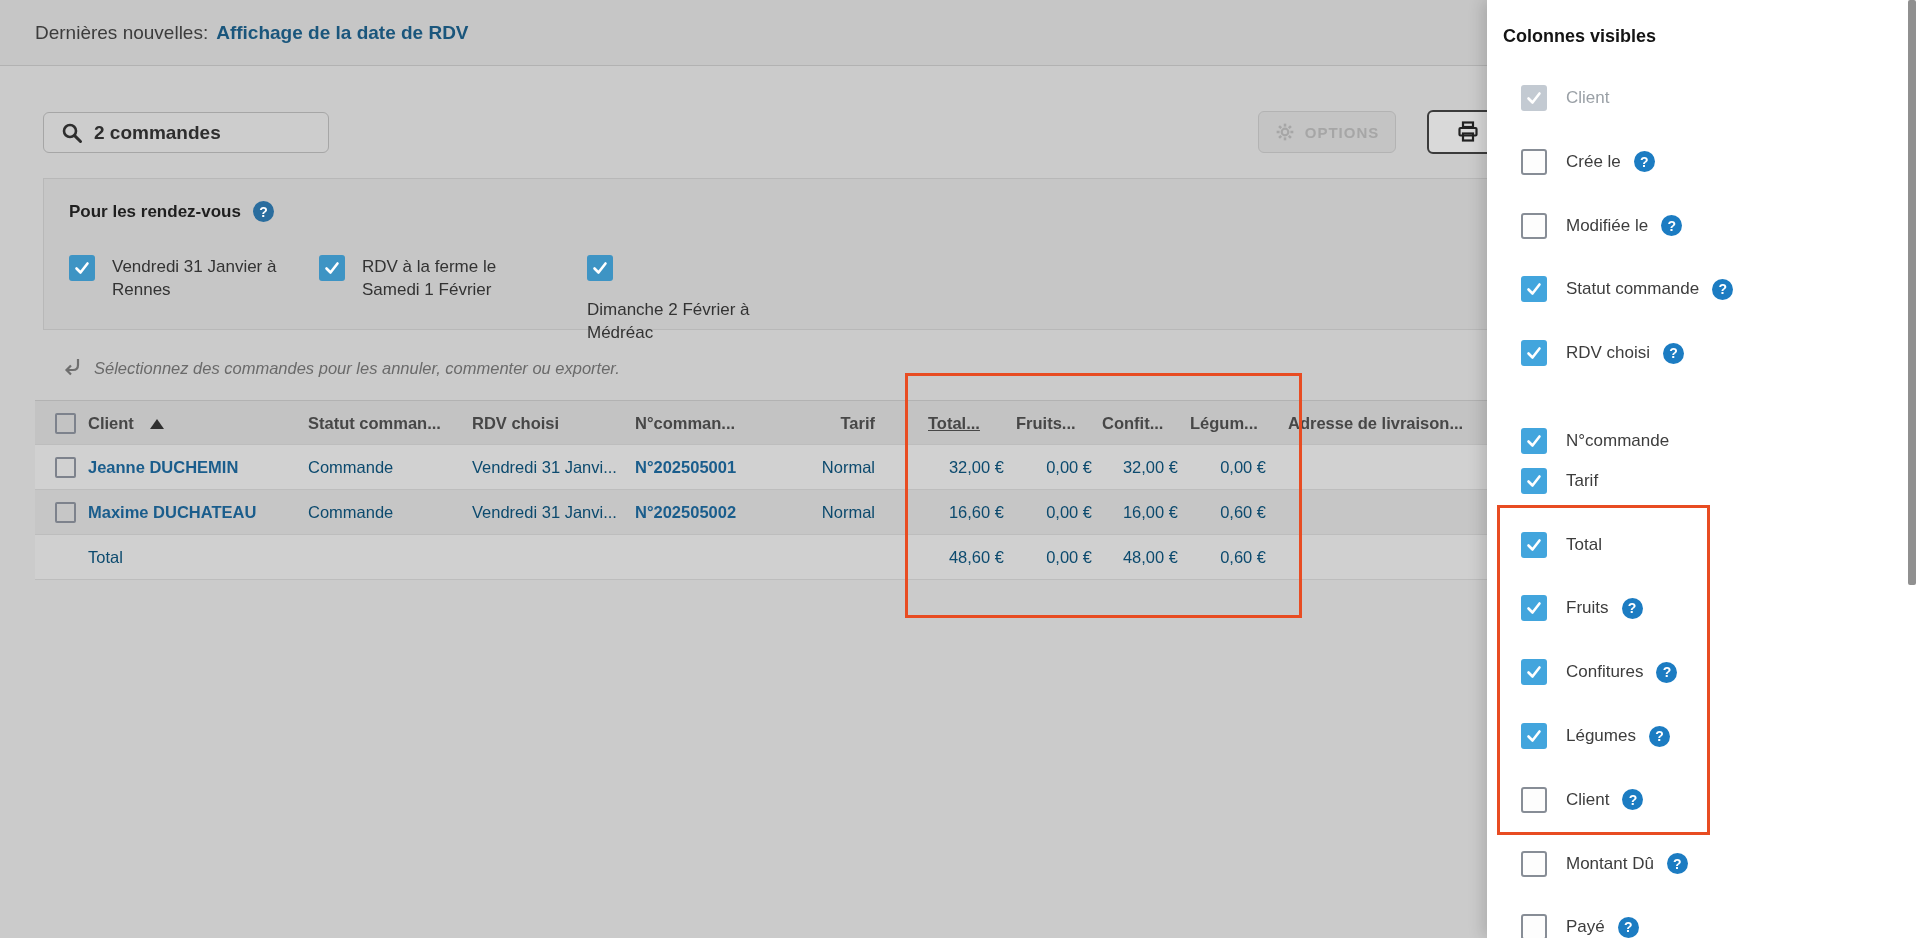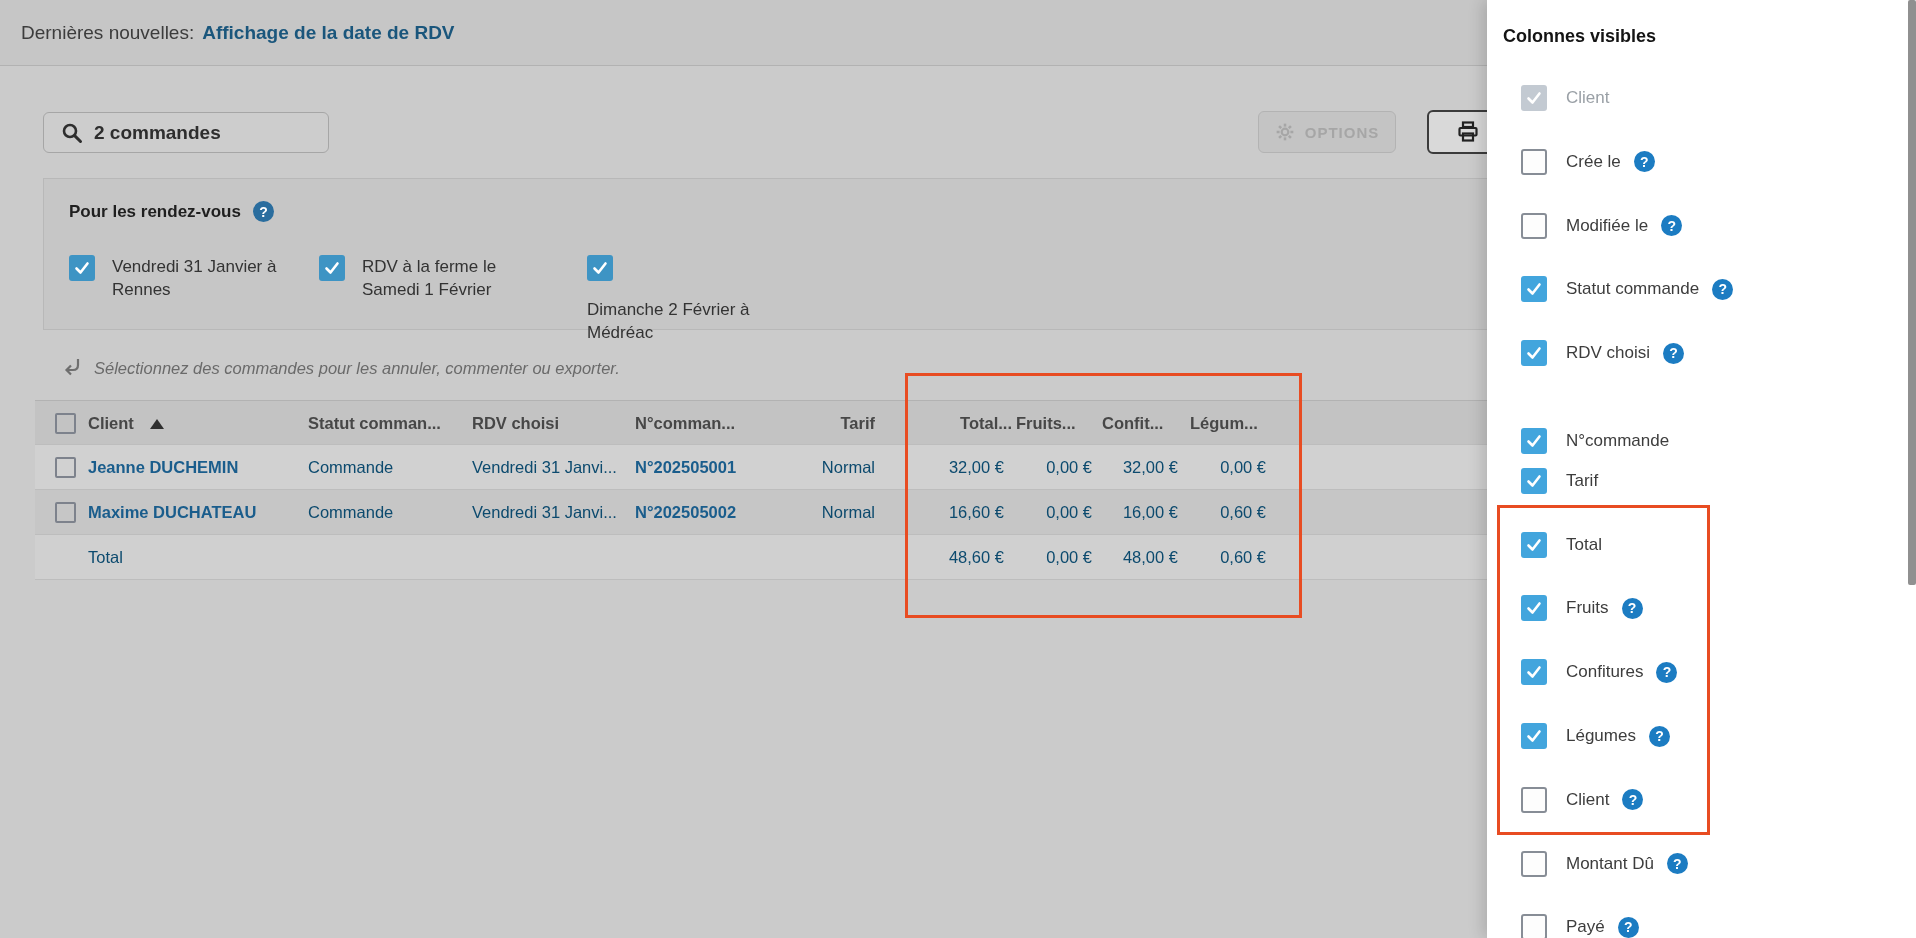--- a/index.html
+++ b/index.html
@@ -5,21 +5,21 @@
   * { margin:0; padding:0; box-sizing:border-box; }
   html,body { width:1916px; height:938px; overflow:hidden; background:#cbcbcb;
               font-family:"Liberation Sans", sans-serif; }
   .stage { position:relative; width:1916px; height:938px; }
 
   
   .main { position:absolute; inset:0; background:#cbcbcb; }
 
   .topbar { position:absolute; left:0; top:0; width:1916px; height:66px;
             background:#c6c6c6; border-bottom:1px solid #b2b2b2;
-            display:flex; align-items:center; padding-left:21px;
+            display:flex; align-items:center; padding-left:35px;
             font-size:19px; color:#3c3c3c; }
   .topbar a { color:#1a567c; font-weight:bold; text-decoration:none; margin-left:8px; }
 
   .searchbox { position:absolute; left:43px; top:112px; width:286px; height:41px;
                border:1px solid #a6a6a6; border-radius:6px; background:#cdcdcd;
                display:flex; align-items:center; padding-left:16px; gap:10px; }
   .searchbox .val { font-size:19px; font-weight:bold; color:#2e2e2e; }
 
   .btn { position:absolute; border-radius:6px; display:flex; align-items:center;
          justify-content:center; gap:10px; font-weight:bold; }
@@ -179,24 +179,25 @@
     </div>
 
     <div class="orders-table" id="orders-table">
         <div class="trow trow-header">
           <span class="tbl-cb"></span>
           <span class="cell hd" style="left: 53px; width: 185px;"><span>Client</span><span class="sort-asc"></span></span>
           <span class="cell hd" style="left: 273px; width: 150px; text-align: left;">Statut comman...</span>
           <span class="cell hd" style="left: 437px; width: 155px; text-align: left;">RDV choisi</span>
           <span class="cell hd" style="left: 600px; width: 145px; text-align: left;">N°comman...</span>
           <span class="cell hd" style="left: 745px; width: 95px; text-align: right;">Tarif</span>
-          <span class="cell hd" style="left: 893px; width: 84px; text-align: right;">Total...</span>
+          <span class="cell hd" style="left: 893px; width: 84px; text-align: left; text-decoration: underline;">Total...</span>
           <span class="cell hd" style="left: 981px; width: 84px; text-align: left;">Fruits...</span>
           <span class="cell hd" style="left: 1067px; width: 84px; text-align: left;">Confit...</span>
           <span class="cell hd" style="left: 1155px; width: 84px; text-align: left;">Légum...</span>
+          <span class="cell hd" style="left: 1253px; width: 198px; text-align: left;">Adresse de livraison...</span>
         </div>
         <div class="trow trow-r0">
           <span class="tbl-cb"></span>
           <span class="cell link" style="left: 53px; width: 185px; text-align: left;">Jeanne DUCHEMIN</span>
           <span class="cell" style="left: 273px; width: 150px; text-align: left;">Commande</span>
           <span class="cell" style="left: 437px; width: 155px; text-align: left;">Vendredi 31 Janvi...</span>
           <span class="cell link" style="left: 600px; width: 145px; text-align: left;">N°202505001</span>
           <span class="cell" style="left: 745px; width: 95px; text-align: right;">Normal</span>
           <span class="cell" style="left: 885px; width: 84px; text-align: right;">32,00 €</span>
           <span class="cell" style="left: 973px; width: 84px; text-align: right;">0,00 €</span>

